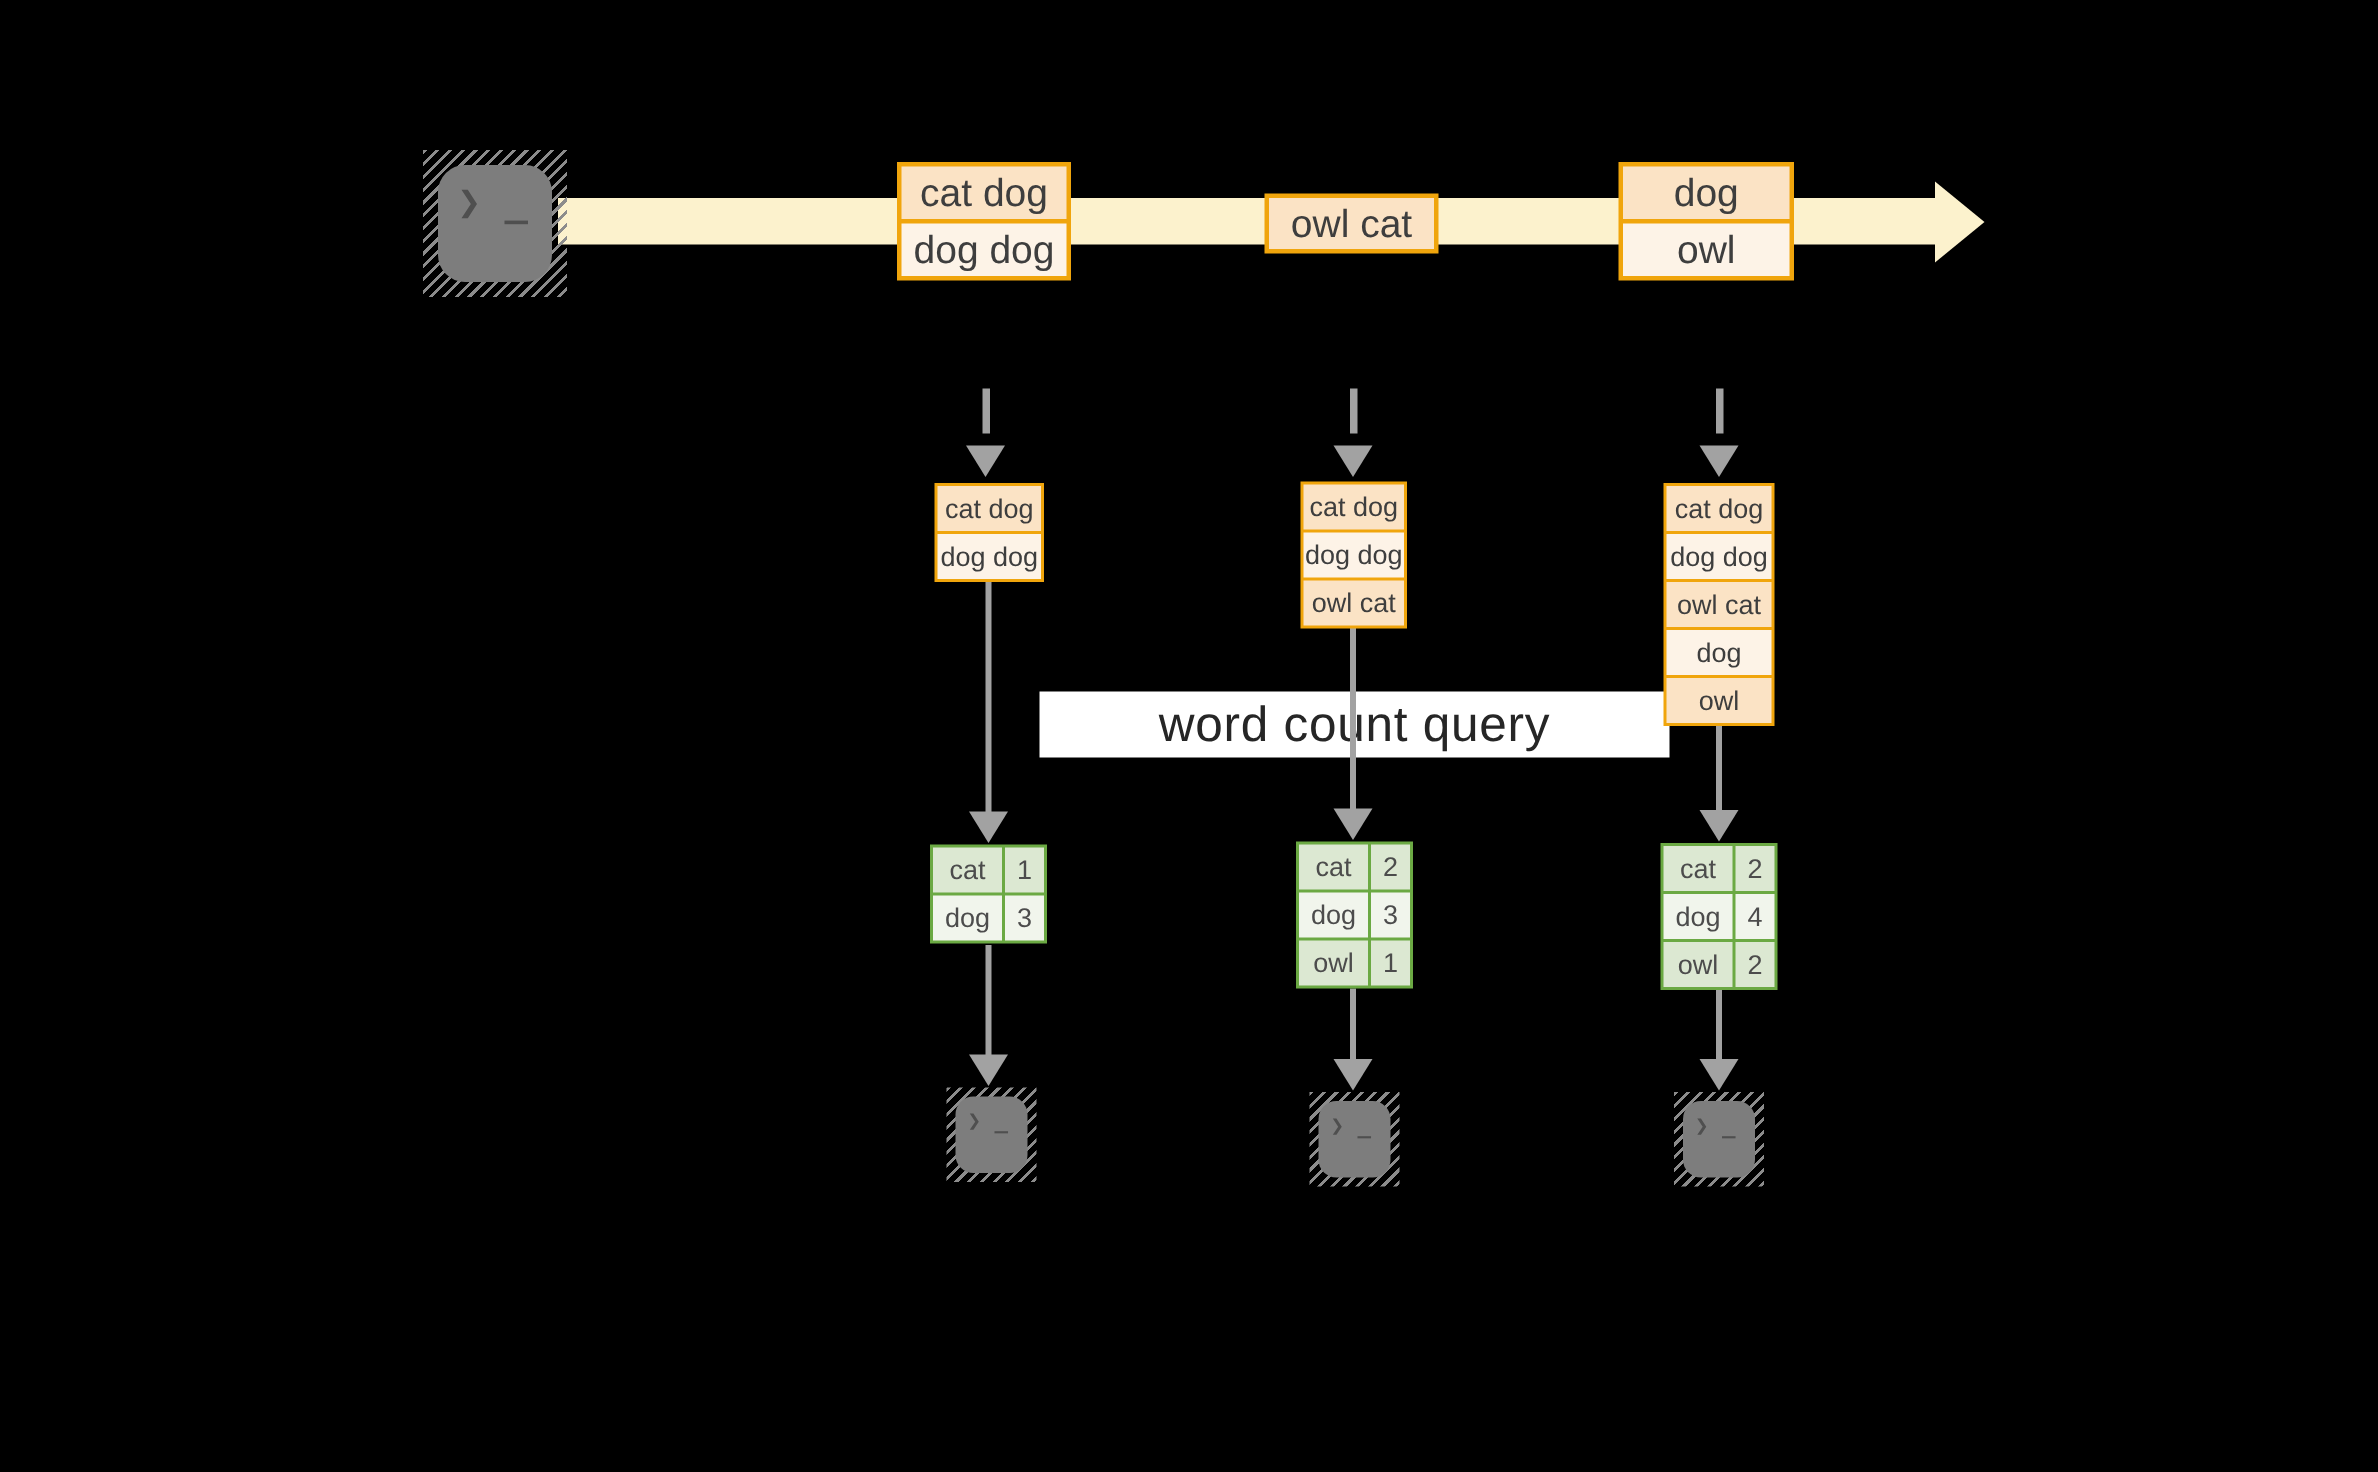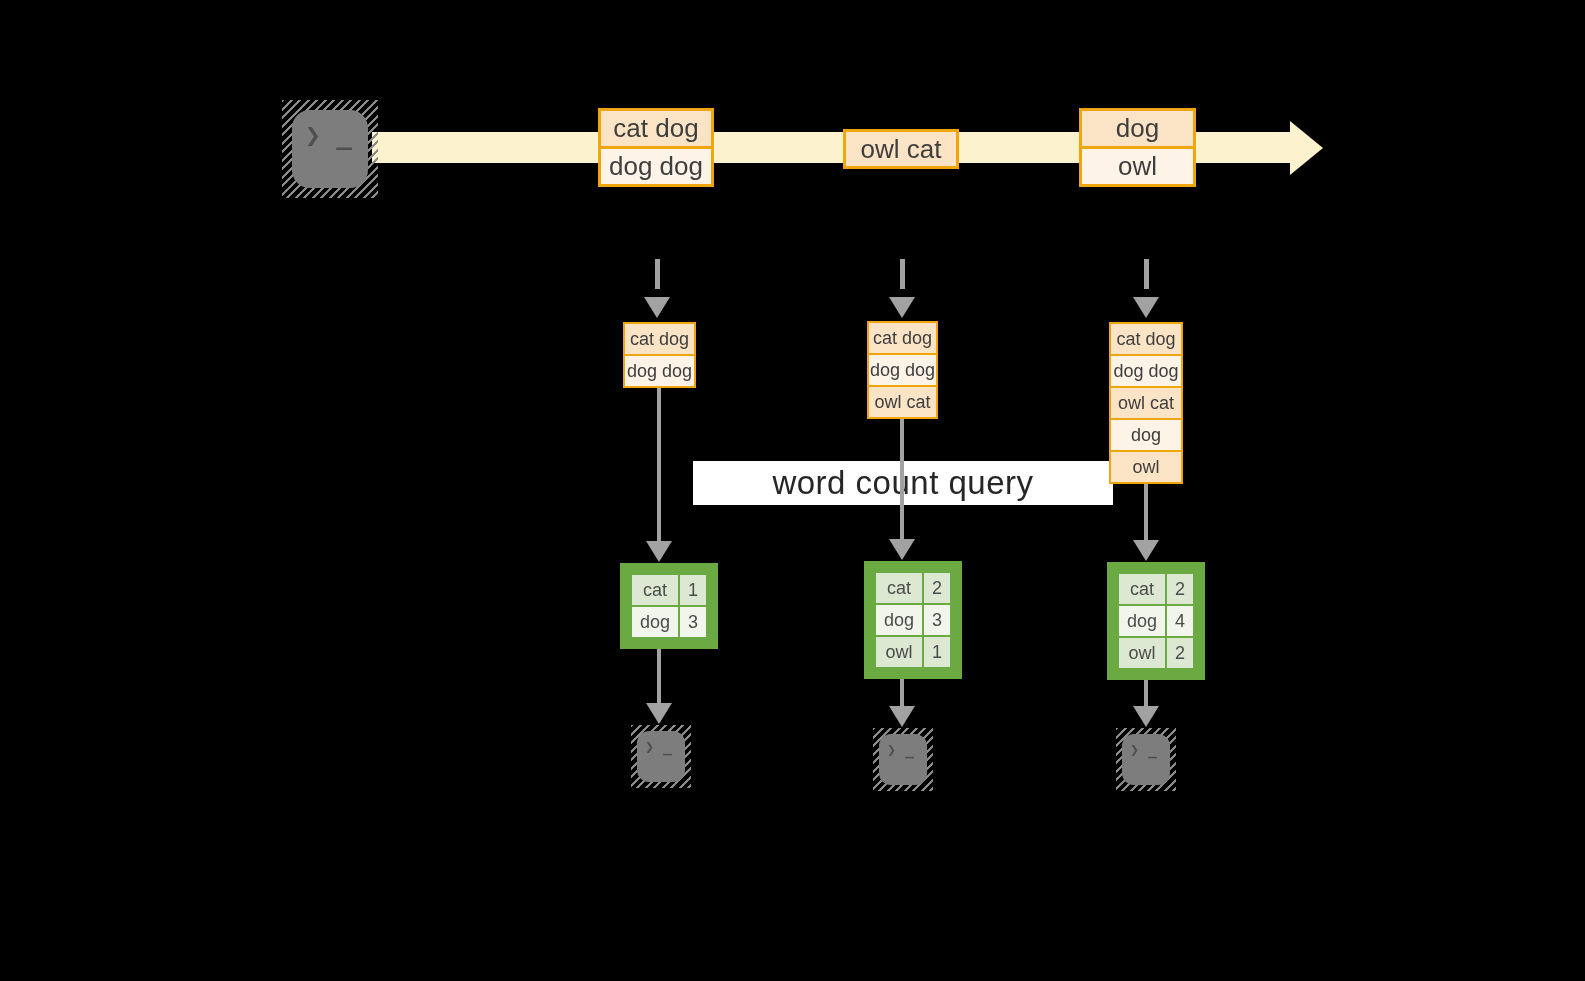--- a/index.html
+++ b/index.html
@@ -12,21 +12,21 @@
   .stream-head{position:absolute;left:1290px;top:121px;width:0;height:0;z-index:1;
     border-top:27px solid transparent;border-bottom:27px solid transparent;border-left:33px solid #fcf2cd;}
   
   .obox{position:absolute;display:grid;background:#f0a50c;padding:3px;grid-auto-rows:35px;row-gap:3px;z-index:2;}
   .obox .cell{background:#fbe3c5;display:flex;align-items:center;justify-content:center;font-size:26px;}
   .obox .cell.light{background:#fdf3e7;}
   .stack{position:absolute;display:grid;background:#f0a50c;padding:2px;grid-auto-rows:30px;row-gap:2px;z-index:5;}
   .stack .cell{background:#fbe3c5;display:flex;align-items:center;justify-content:center;font-size:18px;}
   .stack .cell.light{background:#fdf3e7;}
   
-  .wtable{position:absolute;display:grid;grid-template-columns:46px 26px;grid-auto-rows:30px;gap:2px;padding:12px;background:#6ba943;z-index:5;}
+  .wtable{position:absolute;display:grid;grid-template-columns:46px 26px;grid-auto-rows:30px;gap:2px;padding:2px;background:#6ba943;z-index:5;}
   .wtable .wcell{display:flex;align-items:center;justify-content:center;font-size:18px;color:#4c4c4c;}
   .wtable .dark{background:#dce8d2;}
   .wtable .lite{background:#f1f5ec;}
   
   .vline{position:absolute;width:4px;background:#a2a2a2;z-index:4;}
   .vdash{position:absolute;width:5px;background:#a2a2a2;z-index:4;}
   .vhead{position:absolute;width:0;height:0;z-index:4;
     border-left:13px solid transparent;border-right:13px solid transparent;border-top:21px solid #a2a2a2;}
   
   .banner{position:absolute;left:693px;top:461px;width:420px;height:44px;background:#fff;z-index:3;

